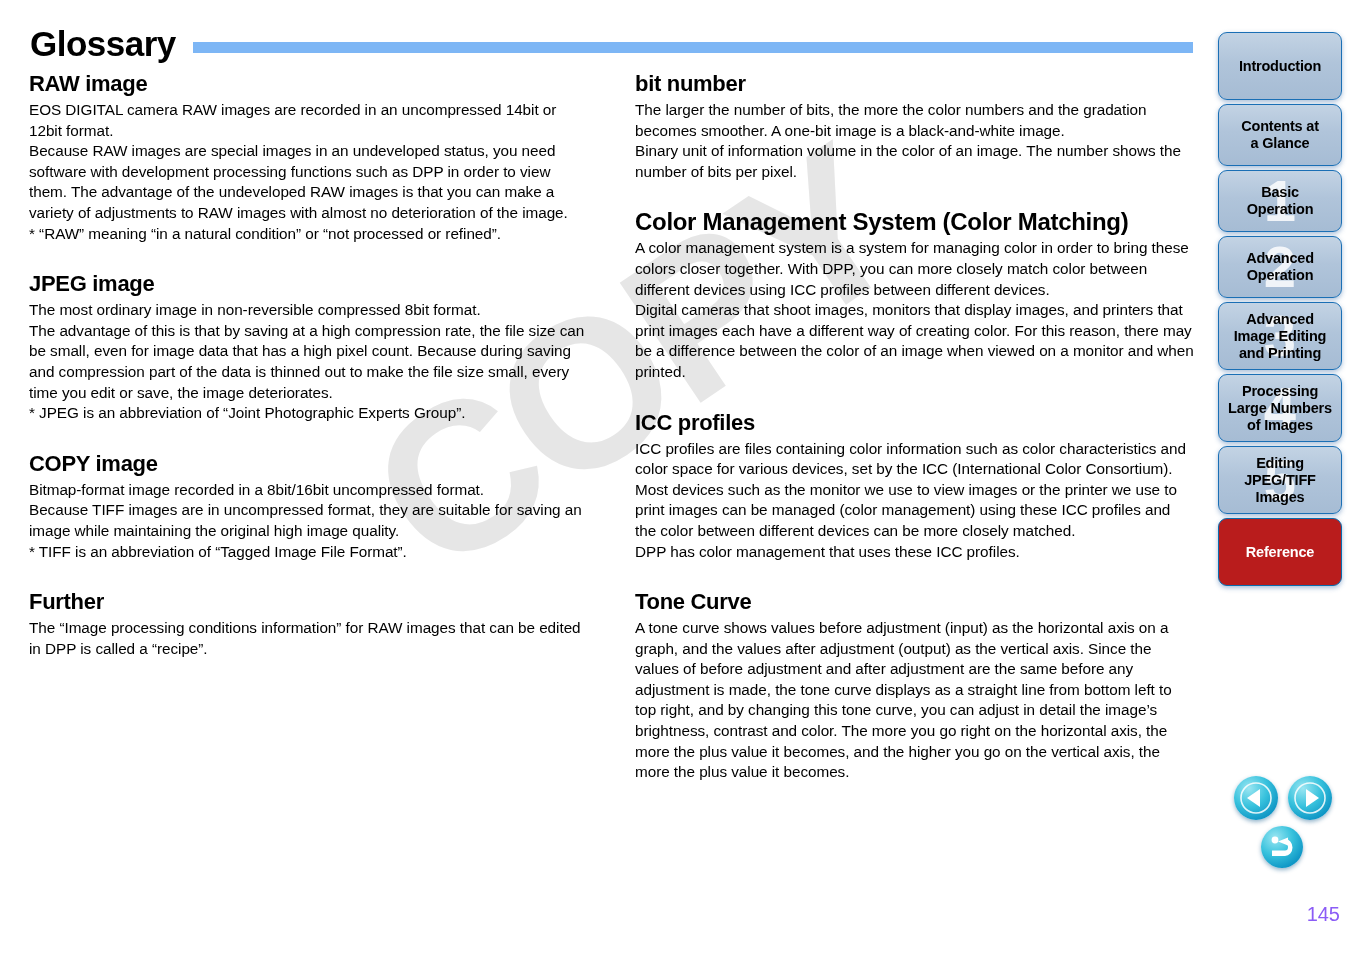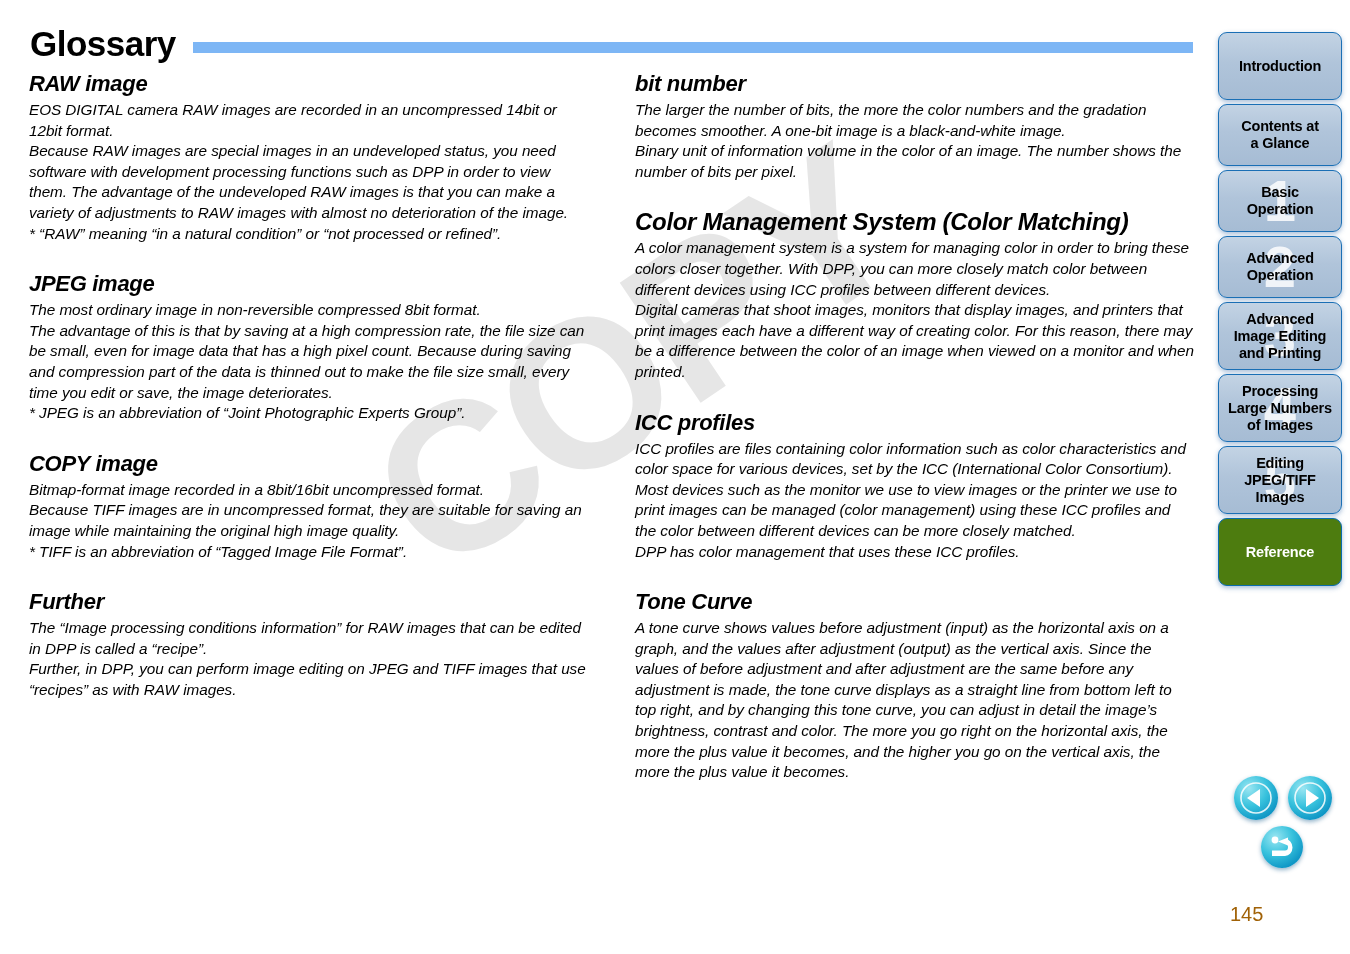--- a/index.html
+++ b/index.html
@@ -65,21 +65,20 @@
     right: 0;
     height: 11px;
     background: #7db6f5;
   }
 
   
   .column {
     position: absolute;
     top: 70px;
     z-index: 2;
-    font-style: italic;
   }
   #col-left  { left: 29px;  width: 562px; }
   #col-right { left: 635px; width: 560px; }
 
   .section { margin-bottom: 0; }
   .section + .section { margin-top: 26px; }
 
   h2.heading {
     font-size: 22px;
     font-weight: bold;
@@ -139,21 +138,21 @@
     top: 50%;
     transform: translateY(-50%);
     text-align: center;
     font-size: 58px;
     font-weight: bold;
     color: rgba(255,255,255,0.82);
     line-height: 58px;
     pointer-events: none;
   }
   .nav-btn.active {
-    background: #4d7c0f;
+    background: #b91c1c;
     border-color: #0a6cad;
   }
   .nav-btn.active .nav-label { color: #ffffff; }
 
   
   .h-intro   { height: 68px; }
   .h-two     { height: 62px; }
   .h-three   { height: 68px; }
 
   
@@ -189,23 +188,23 @@
     cursor: pointer;
   }
   .circle-btn svg, #btn-return svg { display: block; }
 
   
   #page-number {
     position: absolute;
     left: 1230px;
     top: 903px;
     width: 110px;
-    text-align: left;
+    text-align: right;
     font-size: 20px;
-    color: #a16207;
+    color: #8b5cf6;
     z-index: 3;
   }
 </style>
 </head>
 <body>
 
 <div id="watermark">
   <div class="copy-text">COPY</div>
 </div>
 
@@ -229,21 +228,20 @@
     </div>
     <div class="section">
       <h2 class="heading">COPY image</h2>
       <p class="body">Bitmap-format image recorded in a 8bit/16bit uncompressed format.</p>
       <p class="body">Because TIFF images are in uncompressed format, they are suitable for saving an image while maintaining the original high image quality.</p>
       <p class="body">* TIFF is an abbreviation of “Tagged Image File Format”.</p>
     </div>
     <div class="section">
       <h2 class="heading">Further</h2>
       <p class="body">The “Image processing conditions information” for RAW images that can be edited in DPP is called a “recipe”.</p>
-      <p class="body">Further, in DPP, you can perform image editing on JPEG and TIFF images that use “recipes” as with RAW images.</p>
     </div>
   </div>
 
 <div class="column" id="col-right">
     <div class="section">
       <h2 class="heading">bit number</h2>
       <p class="body">The larger the number of bits, the more the color numbers and the gradation becomes smoother. A one-bit image is a black-and-white image.</p>
       <p class="body">Binary unit of information volume in the color of an image. The number shows the number of bits per pixel.</p>
     </div>
     <div class="section">

